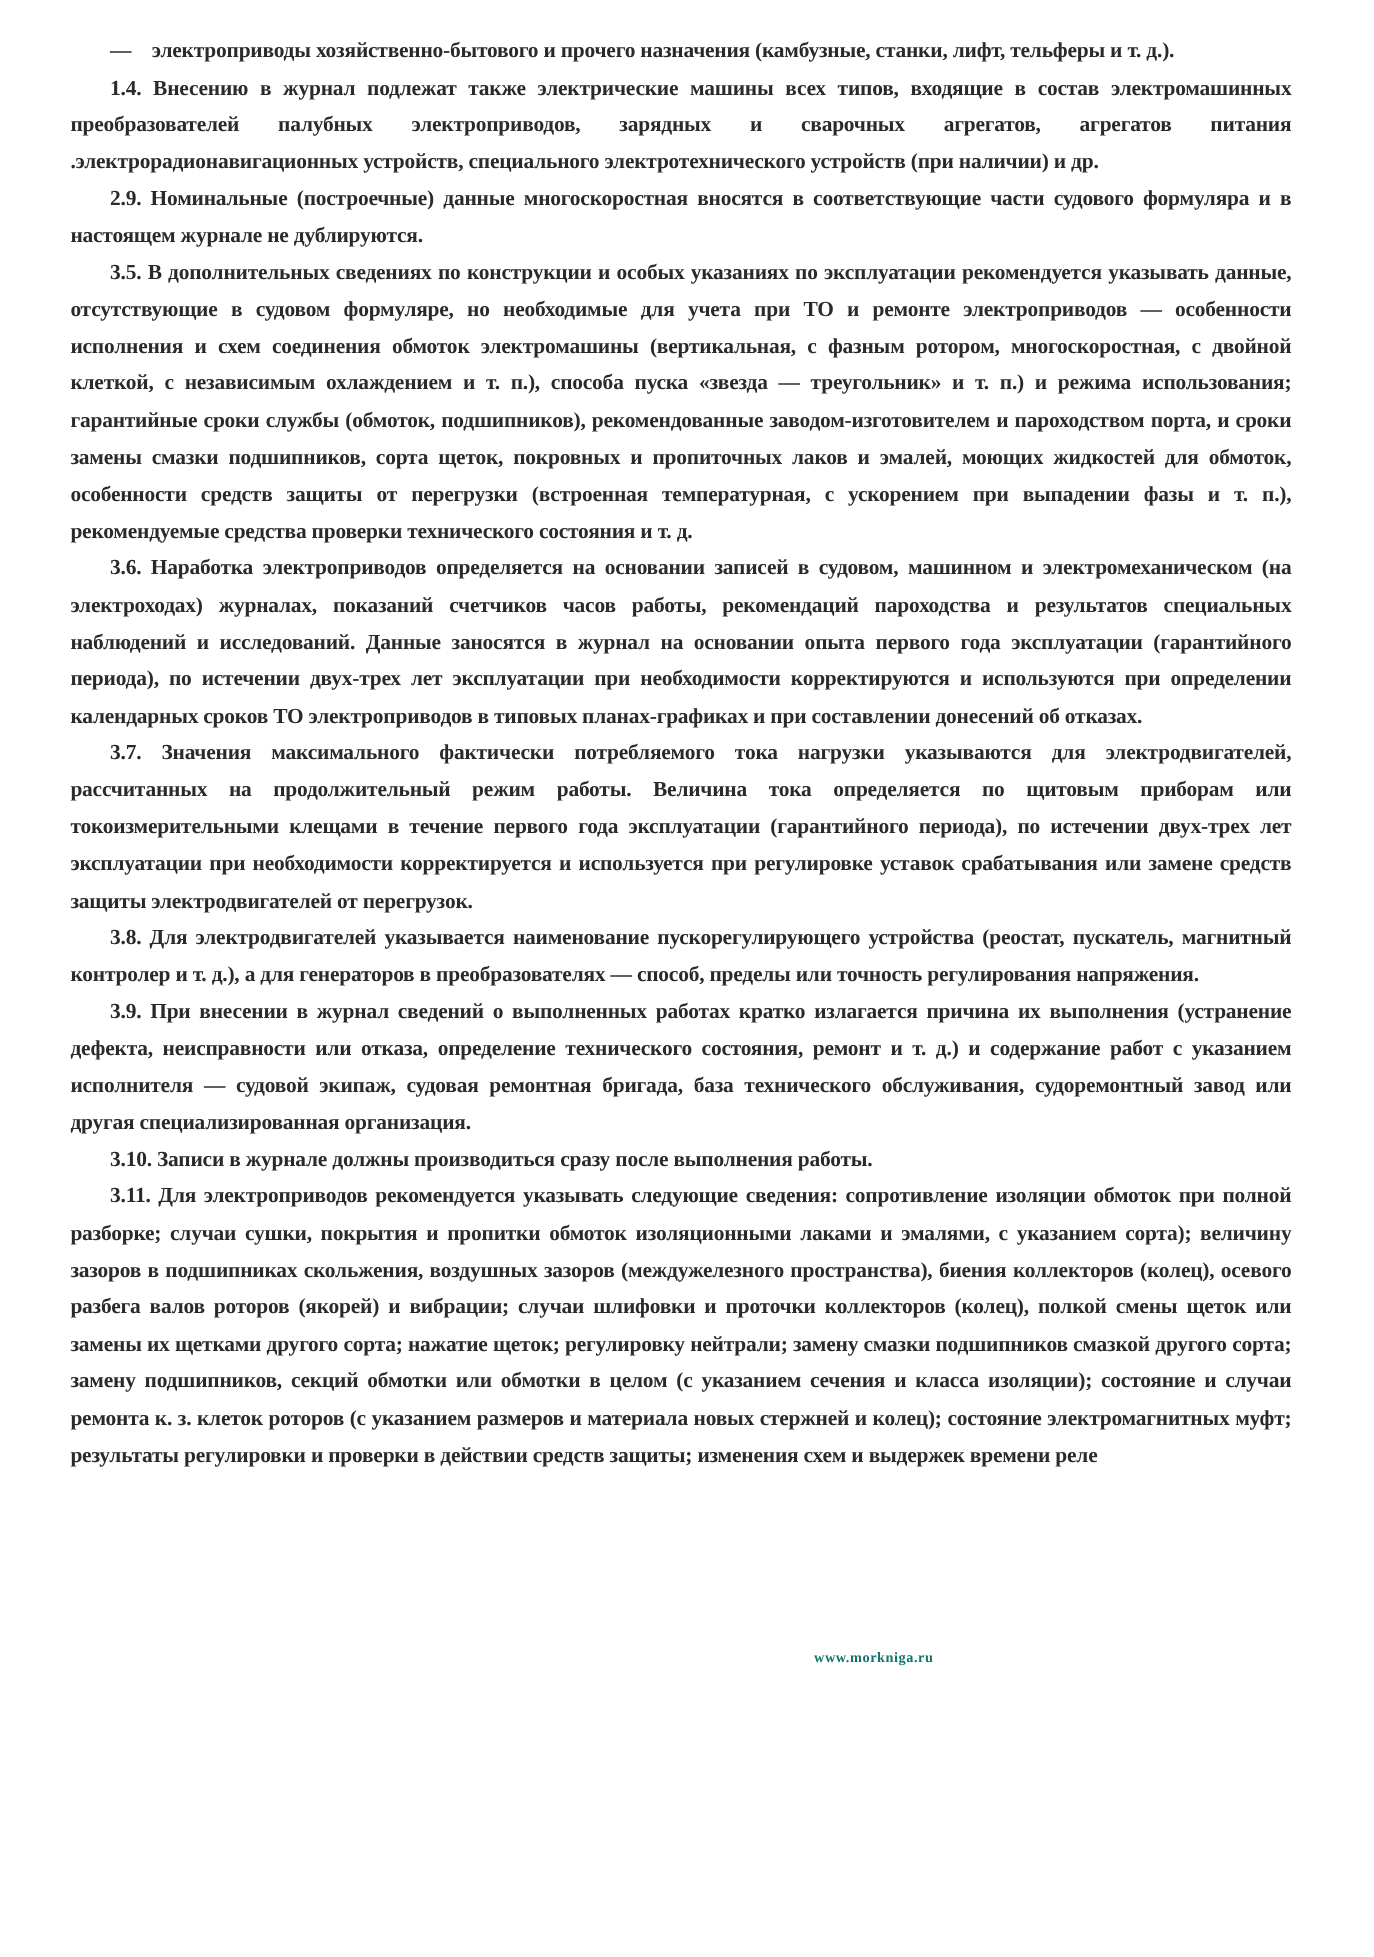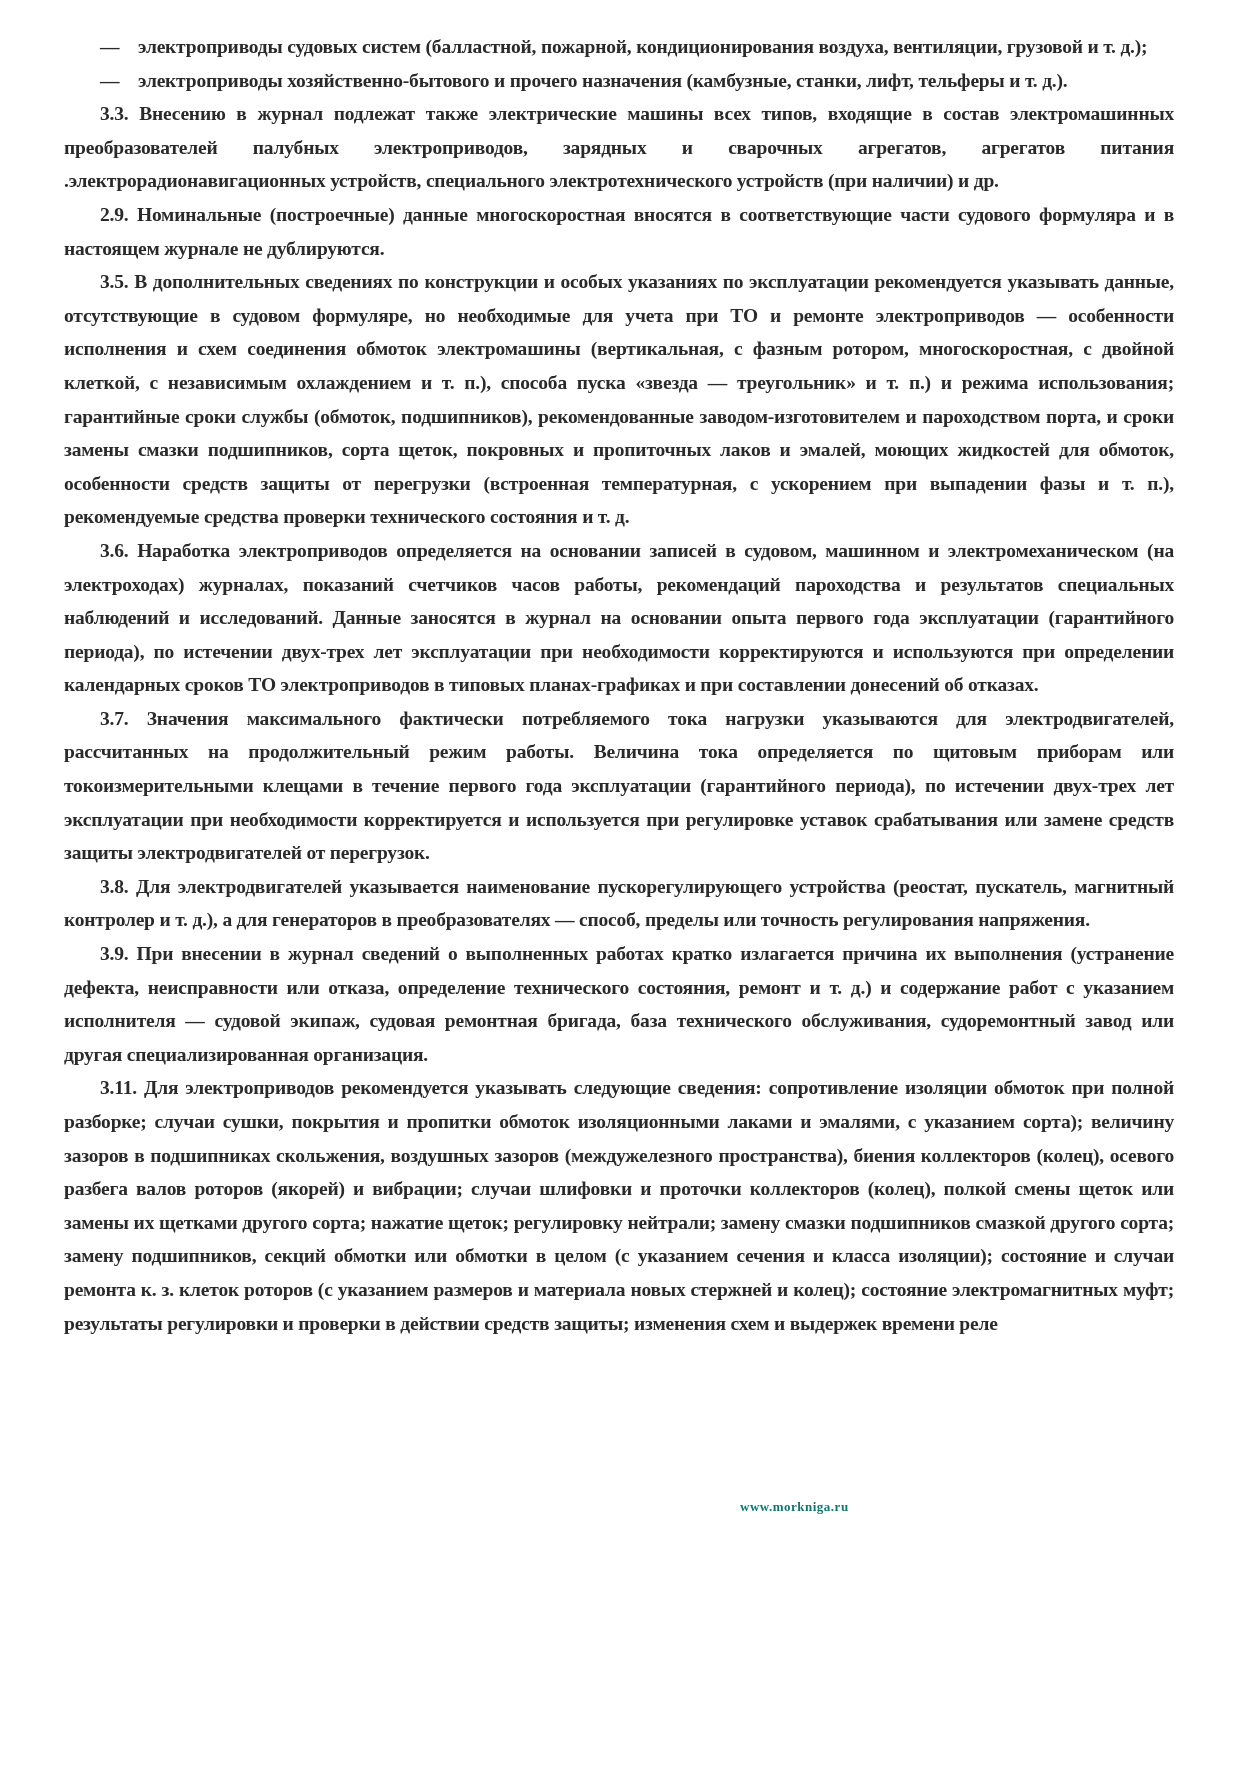--- a/index.html
+++ b/index.html
@@ -21,25 +21,25 @@
   .watermark {
     position: absolute; left: 740px; top: 1499px;
     font-family: "Liberation Serif", "DejaVu Serif", serif;
     font-size: 13px; color: #0f766e; font-weight: bold; letter-spacing: 0.5px;
   }
 </style>
 </head>
 <body>
 
 <div class="page">
-  <p class="para dash"><span class="num">—</span>&nbsp;&nbsp;&nbsp;&nbsp;<span>электроприводы судовых систем (балластной, пожарной, кондиционирования воздуха, вентиляции, грузовой и т. д.);</span></p>
   <p class="para dash"><span class="num">—</span>&nbsp;&nbsp;&nbsp;&nbsp;<span>электроприводы хозяйственно-бытового и прочего назначения (камбузные, станки, лифт, тельферы и т. д.).</span></p>
-  <p class="para"><span class="num">3.3.</span> <span>Внесению в журнал подлежат также электрические машины всех типов, входящие в состав электромашинных преобразователей палубных электроприводов, зарядных и сварочных агрегатов, агрегатов питания .электрорадионавигационных устройств, специального электротехнического устройств (при наличии) и др.</span></p>
+  <p class="para"><span class="num">1.4.</span> <span>Внесению в журнал подлежат также электрические машины всех типов, входящие в состав электромашинных преобразователей палубных электроприводов, зарядных и сварочных агрегатов, агрегатов питания .электрорадионавигационных устройств, специального электротехнического устройств (при наличии) и др.</span></p>
   <p class="para"><span class="num">2.9.</span> <span>Номинальные (построечные) данные многоскоростная вносятся в соответствующие части судового формуляра и в настоящем журнале не дублируются.</span></p>
   <p class="para"><span class="num">3.5.</span> <span>В дополнительных сведениях по конструкции и особых указаниях по эксплуатации рекомендуется указывать данные, отсутствующие в судовом формуляре, но необходимые для учета при ТО и ремонте электроприводов — особенности исполнения и схем соединения обмоток электромашины (вертикальная, с фазным ротором, многоскоростная, с двойной клеткой, с независимым охлаждением и т. п.), способа пуска «звезда — треугольник» и т. п.) и режима использования; гарантийные сроки службы (обмоток, подшипников), рекомендованные заводом-изготовителем и пароходством порта, и сроки замены смазки подшипников, сорта щеток, покровных и пропиточных лаков и эмалей, моющих жидкостей для обмоток, особенности средств защиты от перегрузки (встроенная температурная, с ускорением при выпадении фазы и т. п.), рекомендуемые средства проверки технического состояния и т. д.</span></p>
   <p class="para"><span class="num">3.6.</span> <span>Наработка электроприводов определяется на основании записей в судовом, машинном и электромеханическом (на электроходах) журналах, показаний счетчиков часов работы, рекомендаций пароходства и результатов специальных наблюдений и исследований. Данные заносятся в журнал на основании опыта первого года эксплуатации (гарантийного периода), по истечении двух-трех лет эксплуатации при необходимости корректируются и используются при определении календарных сроков ТО электроприводов в типовых планах-графиках и при составлении донесений об отказах.</span></p>
   <p class="para"><span class="num">3.7.</span> <span>Значения максимального фактически потребляемого тока нагрузки указываются для электродвигателей, рассчитанных на продолжительный режим работы. Величина тока определяется по щитовым приборам или токоизмерительными клещами в течение первого года эксплуатации (гарантийного периода), по истечении двух-трех лет эксплуатации при необходимости корректируется и используется при регулировке уставок срабатывания или замене средств защиты электродвигателей от перегрузок.</span></p>
   <p class="para"><span class="num">3.8.</span> <span>Для электродвигателей указывается наименование пускорегулирующего устройства (реостат, пускатель, магнитный контролер и т. д.), а для генераторов в преобразователях — способ, пределы или точность регулирования напряжения.</span></p>
   <p class="para"><span class="num">3.9.</span> <span>При внесении в журнал сведений о выполненных работах кратко излагается причина их выполнения (устранение дефекта, неисправности или отказа, определение технического состояния, ремонт и т. д.) и содержание работ с указанием исполнителя — судовой экипаж, судовая ремонтная бригада, база технического обслуживания, судоремонтный завод или другая специализированная организация.</span></p>
+  <p class="para"><span class="num">3.10.</span> <span>Записи в журнале должны производиться сразу после выполнения работы.</span></p>
   <p class="para"><span class="num">3.11.</span> <span>Для электроприводов рекомендуется указывать следующие сведения: сопротивление изоляции обмоток при полной разборке; случаи сушки, покрытия и пропитки обмоток изоляционными лаками и эмалями, с указанием сорта); величину зазоров в подшипниках скольжения, воздушных зазоров (междужелезного пространства), биения коллекторов (колец), осевого разбега валов роторов (якорей) и вибрации; случаи шлифовки и проточки коллекторов (колец), полкой смены щеток или замены их щетками другого сорта; нажатие щеток; регулировку нейтрали; замену смазки подшипников смазкой другого сорта; замену подшипников, секций обмотки или обмотки в целом (с указанием сечения и класса изоляции); состояние и случаи ремонта к. з. клеток роторов (с указанием размеров и материала новых стержней и колец); состояние электромагнитных муфт; результаты регулировки и проверки в действии средств защиты; изменения схем и выдержек времени реле</span></p>
 </div>
 
 <div class="watermark">www.morkniga.ru</div>
 
 </body></html>

